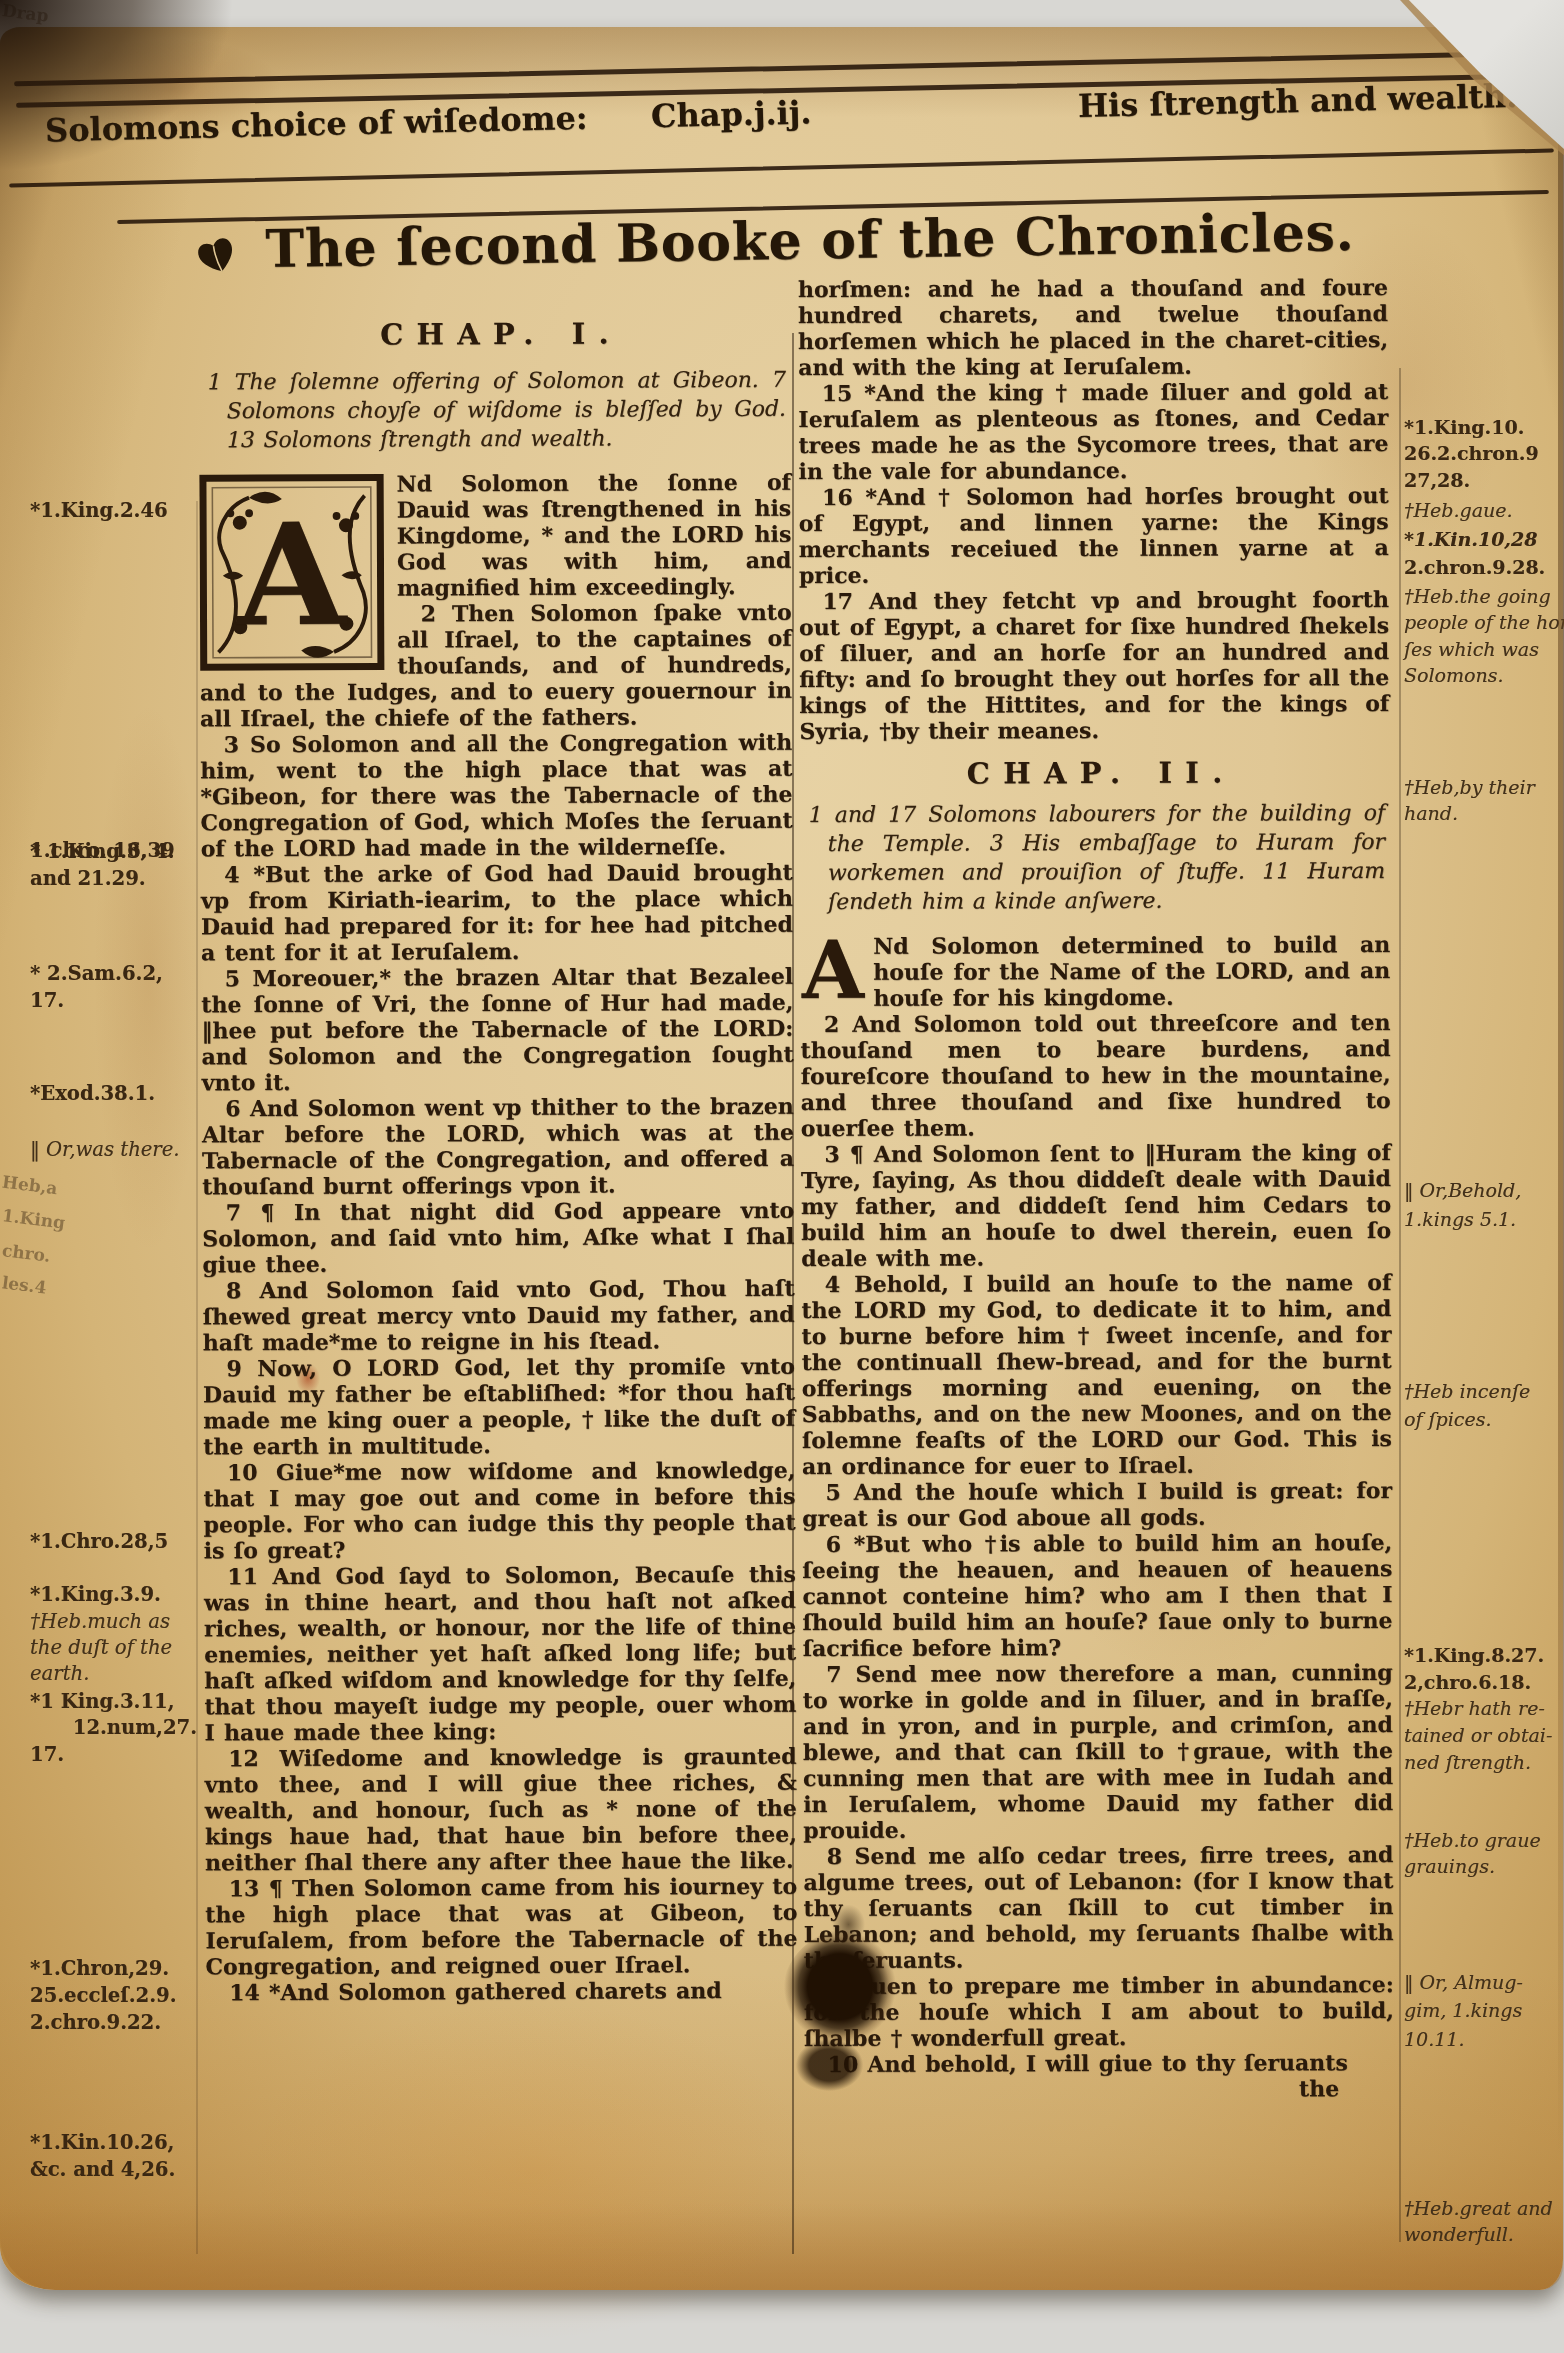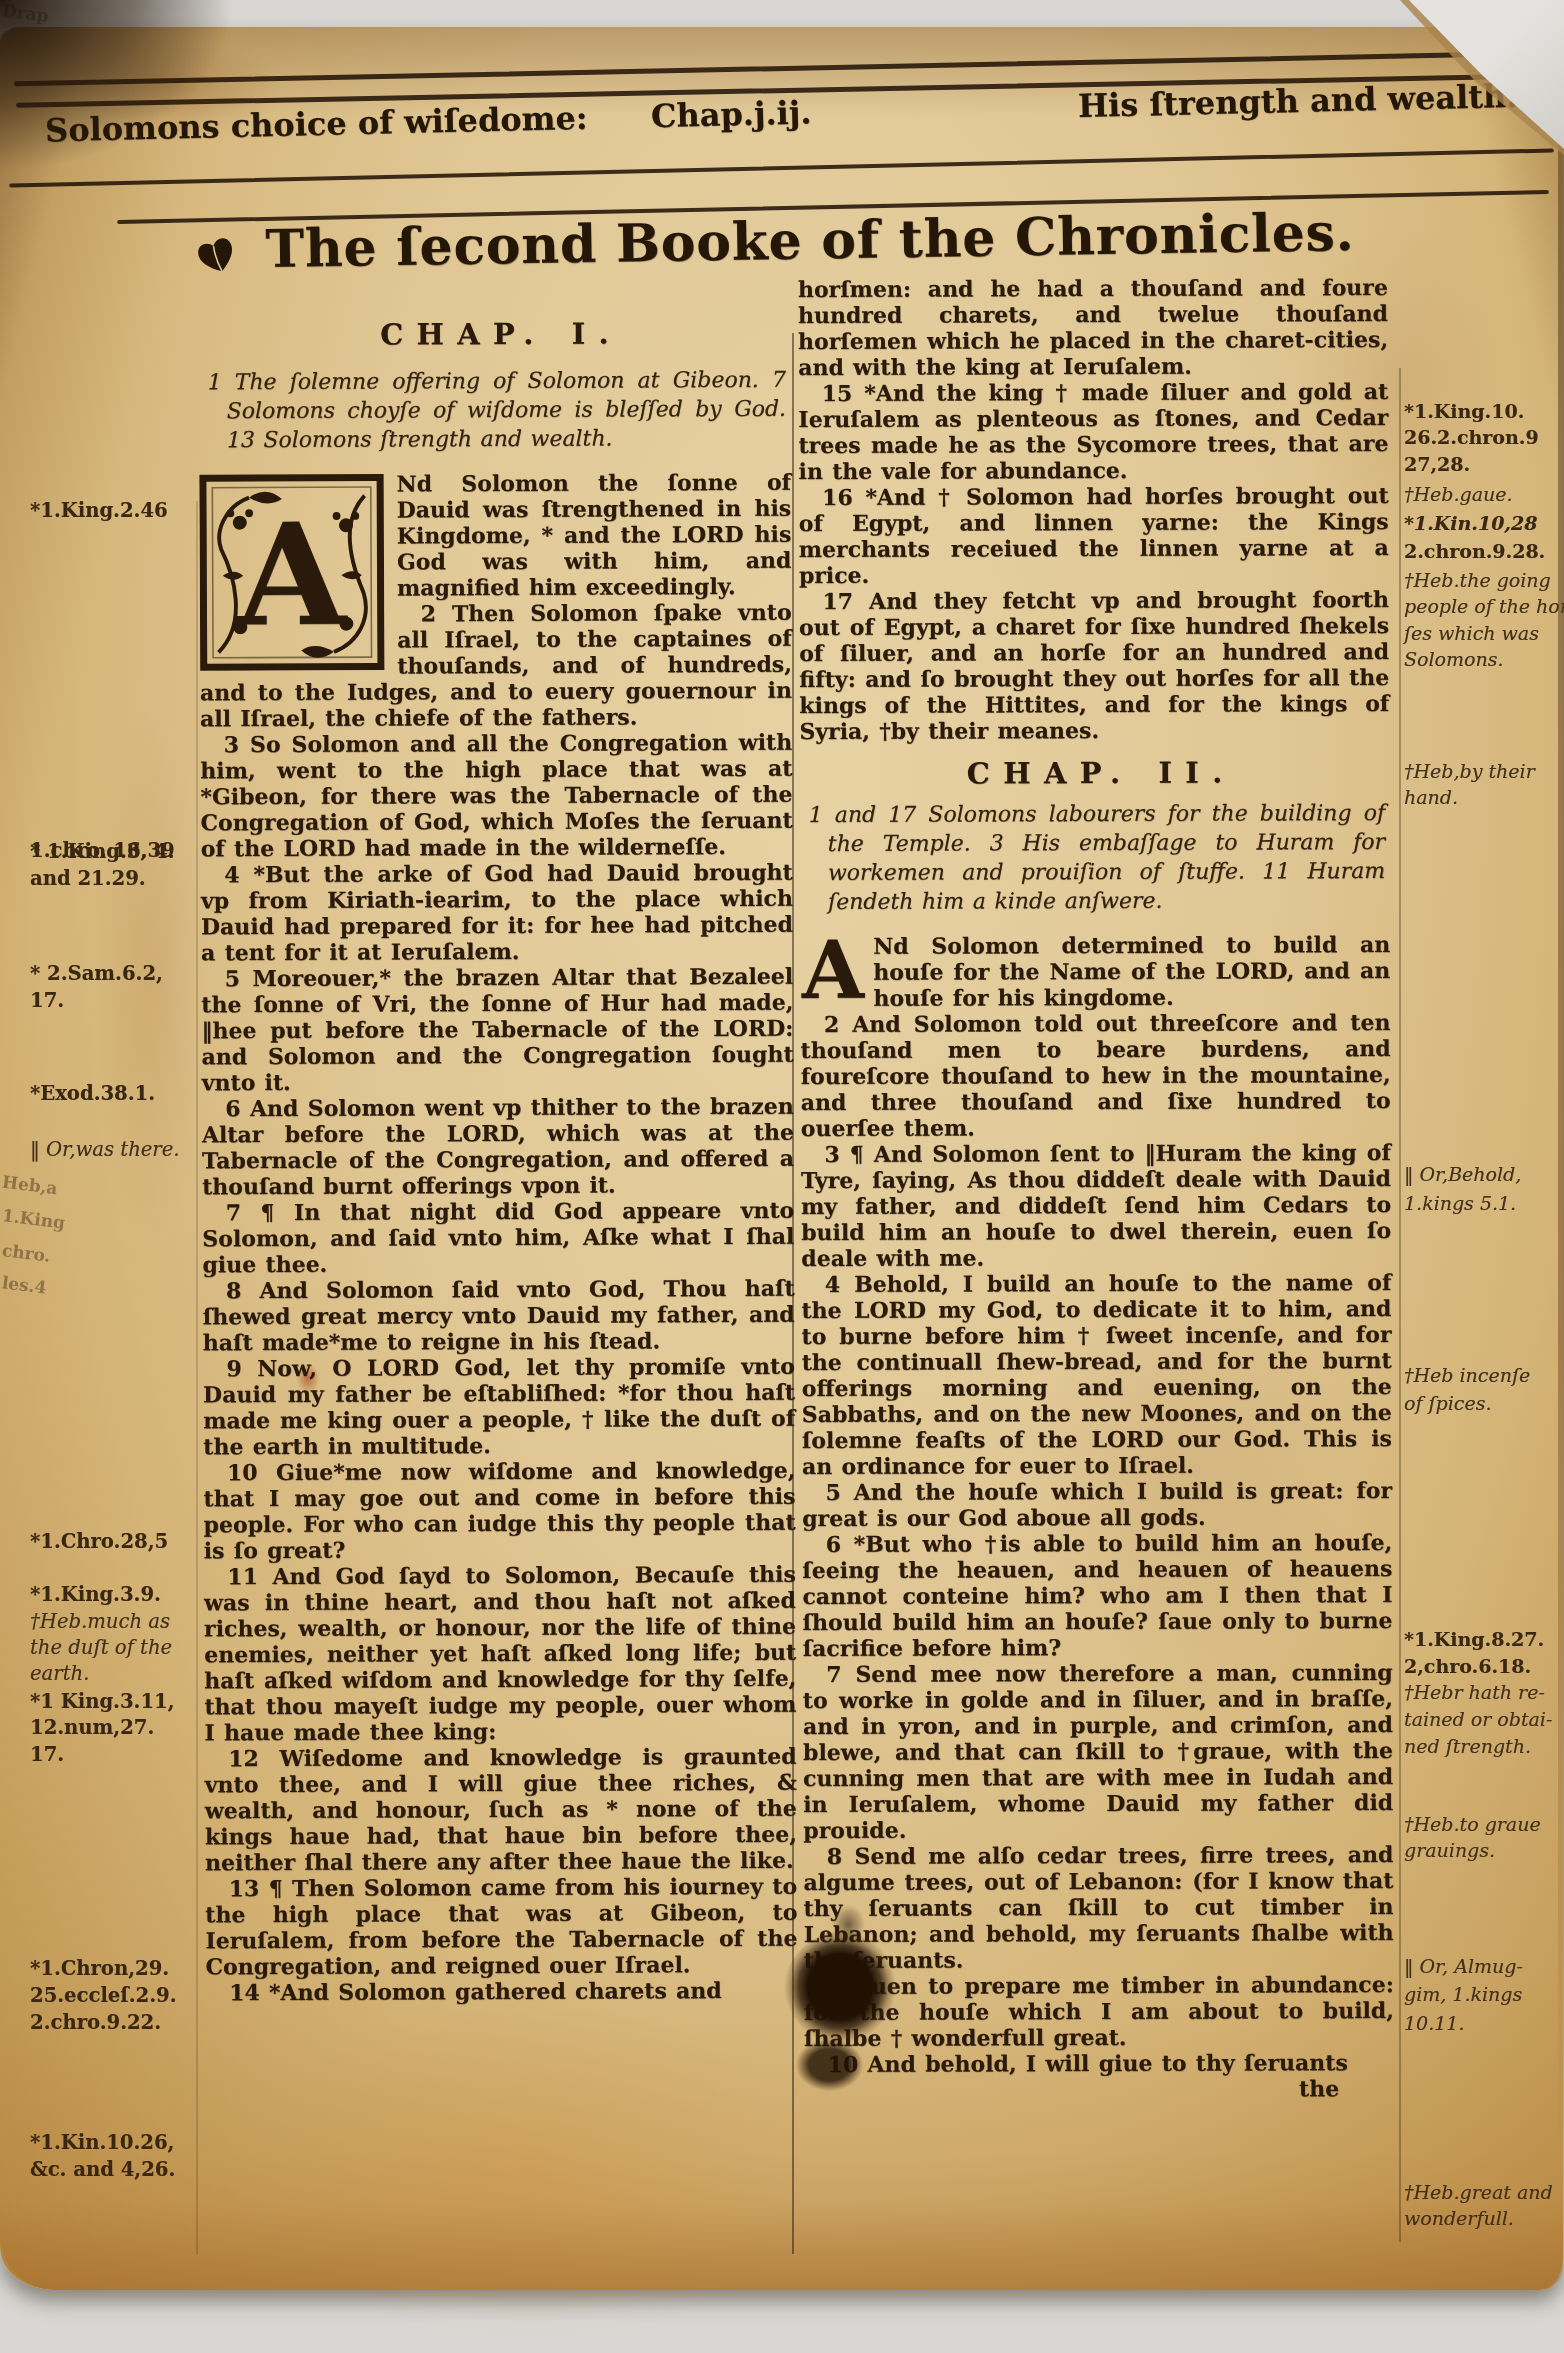--- a/index.html
+++ b/index.html
@@ -80,21 +80,21 @@
   .initial-box{float:left;width:185px;height:197px;margin:3.1px 12.5px 3.1px 0;}
   .init2{float:left;font-size:80px;line-height:63px;padding:6.3px 9.4px 0 1.6px;}
   .catchword{margin:0;text-align:right;padding-right:55px;text-indent:0;}
   
   .margin-col{position:absolute;top:0;z-index:3;height:2354px;}
   .margin-col.left{left:30px;width:167px;}
   .margin-col.right{left:1404px;width:160px;}
   .mnote{position:absolute;left:0;width:100%;font-size:19.6px;line-height:20.3px;color:#3a2712;
     font-weight:bold;white-space:nowrap;text-shadow:0.2px 0.4px 0.6px rgba(58,39,18,.45);}
   .mnote.it{font-style:italic;font-weight:normal;font-size:19.6px;color:#42301a;}
-  .margin-col.right .mnote{font-size:19px;}
+  .margin-col.right .mnote{font-size:19px;margin-top:16px;}
   .frag-col{position:absolute;left:0;top:0;width:70px;z-index:3;}
   .frag{position:absolute;left:1.6px;font-size:17px;color:rgba(62,42,20,.45);transform:rotate(7deg);
     font-weight:bold;white-space:nowrap;}
 </style>
 </head>
 <body>
 
 <div class="photo">
 
   <div class="page"></div>
@@ -216,21 +216,21 @@
       <span class="mnote" style="top: 964px;">* 2.Sam.6.2,</span>
       <span class="mnote" style="top: 991px;">17.</span>
       <span class="mnote" style="top: 1084px;">*Exod.38.1.</span>
       <span class="mnote it" style="top: 1140px;">‖ Or,was there.</span>
       <span class="mnote" style="top: 1532px;">*1.Chro.28,5</span>
       <span class="mnote" style="top: 1585px;">*1.King.3.9.</span>
       <span class="mnote it" style="top: 1612px;">†Heb.much as</span>
       <span class="mnote it" style="top: 1638px;">the duſt of the</span>
       <span class="mnote it" style="top: 1664px;">earth.</span>
       <span class="mnote" style="top: 1692px;">*1 King.3.11,</span>
-      <span class="mnote" style="top: 1718px;">12.num,27.</span>
+      <span class="mnote" style="top: 1718px; text-align: right;">12.num,27.</span>
       <span class="mnote" style="top: 1745px;">17.</span>
       <span class="mnote" style="top: 1959px;">*1.Chron,29.</span>
       <span class="mnote" style="top: 1986px;">25.eccleſ.2.9.</span>
       <span class="mnote" style="top: 2013px;">2.chro.9.22.</span>
       <span class="mnote" style="top: 2133px;">*1.Kin.10.26,</span>
       <span class="mnote" style="top: 2160px;">&amp;c. and 4,26.</span>
     </div>
   <div class="margin-col right">
 
   <span class="mnote" style="top: 401px;">*1.King.10.</span>

